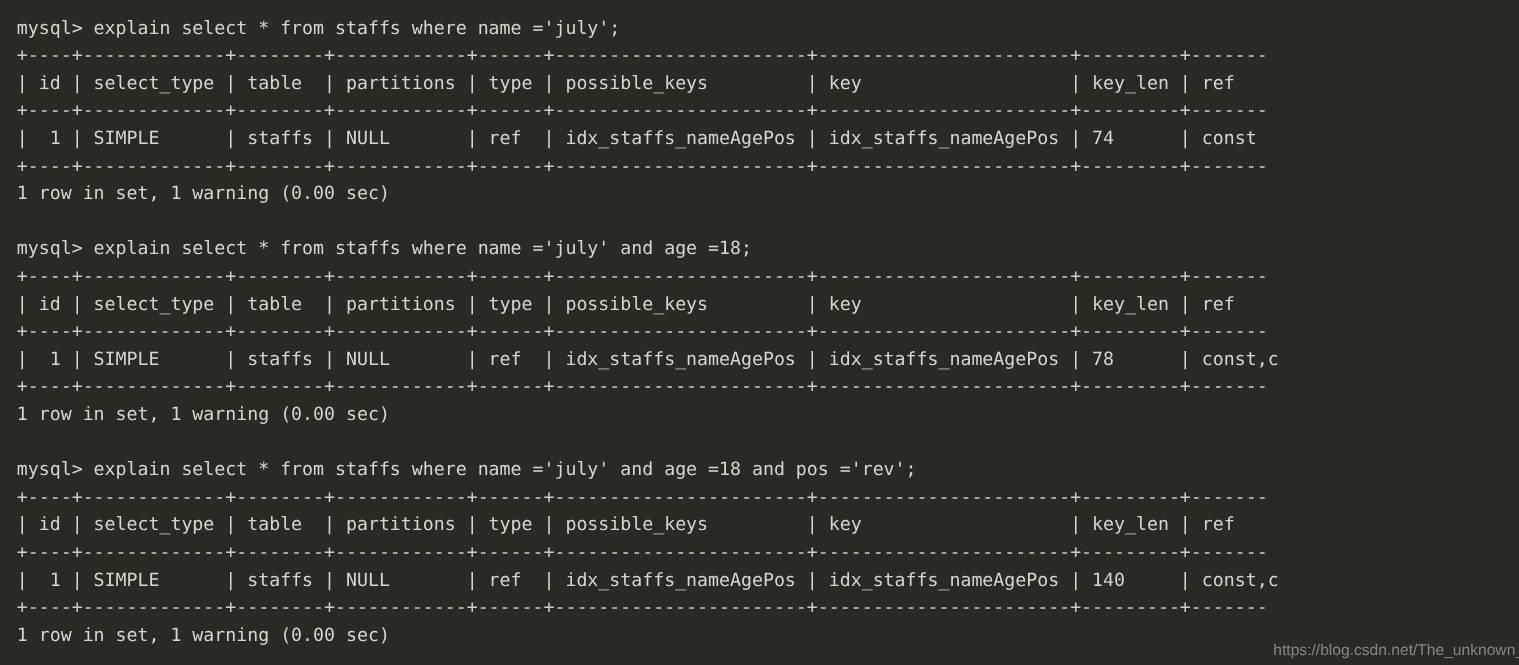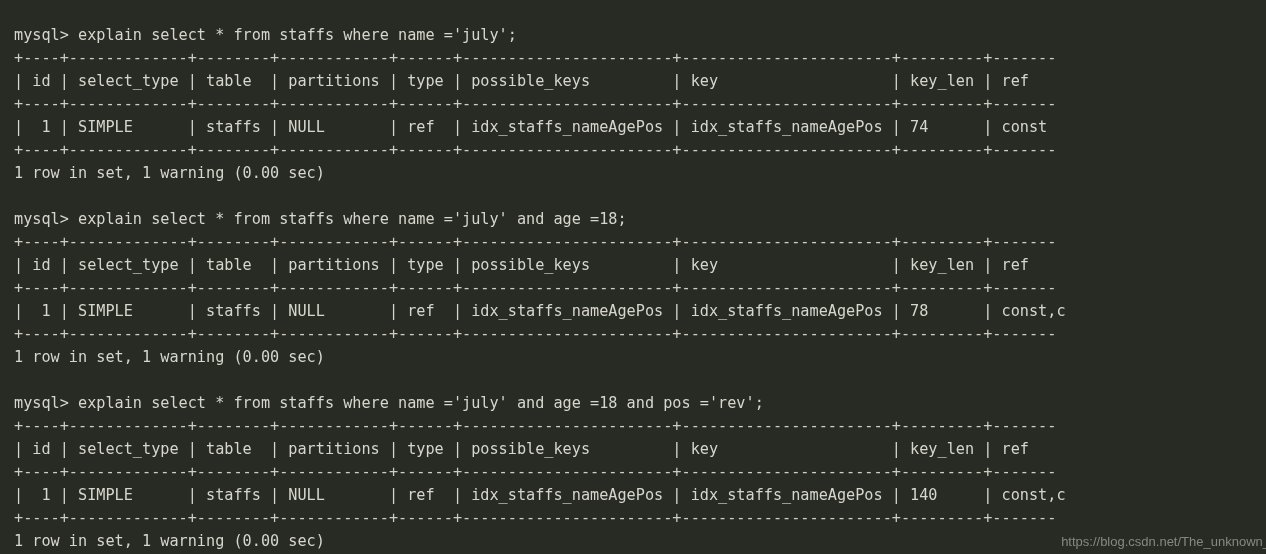--- a/index.html
+++ b/index.html
@@ -7,21 +7,21 @@
     padding: 0;
     background: #282a24;
   }
   #terminal {
     position: relative;
     width: 1266px;
     height: 554px;
     background: #282a24;
     overflow: hidden;
     box-sizing: border-box;
-    padding: 24px 0 0 14px;
+    padding: 12px 0 0 14px;
   }
   .term-line {
     font-family: "DejaVu Sans Mono", monospace;
     font-size: 15.2px;
     line-height: 23px;
     height: 23px;
     color: #d6d6cc;
     white-space: pre;
     letter-spacing: 0px;
     -webkit-font-smoothing: antialiased;

